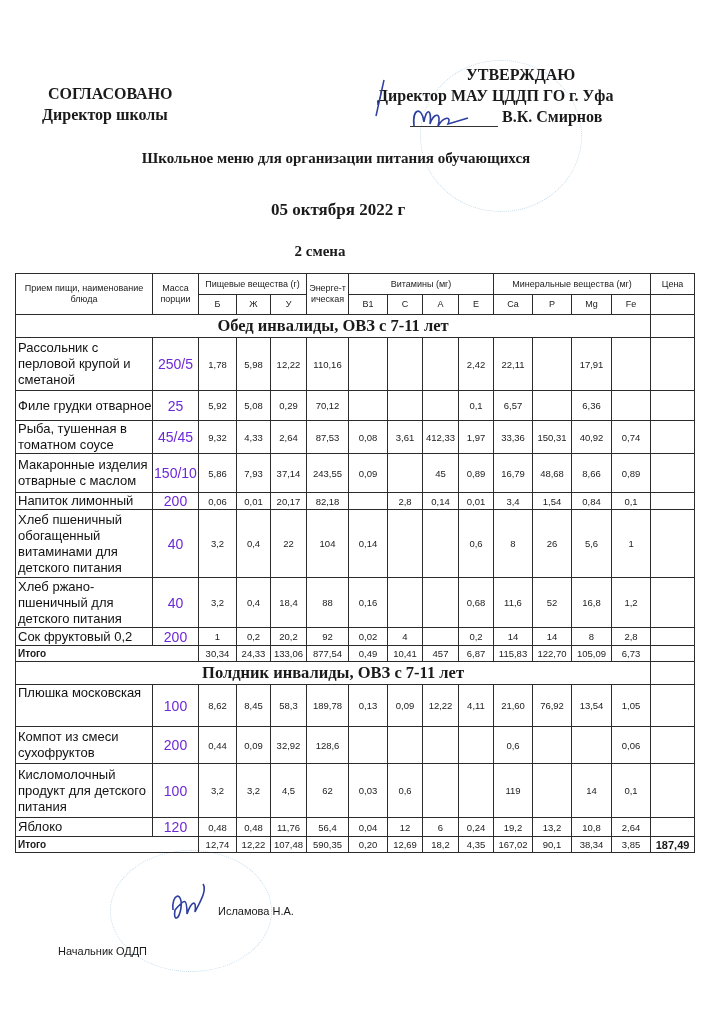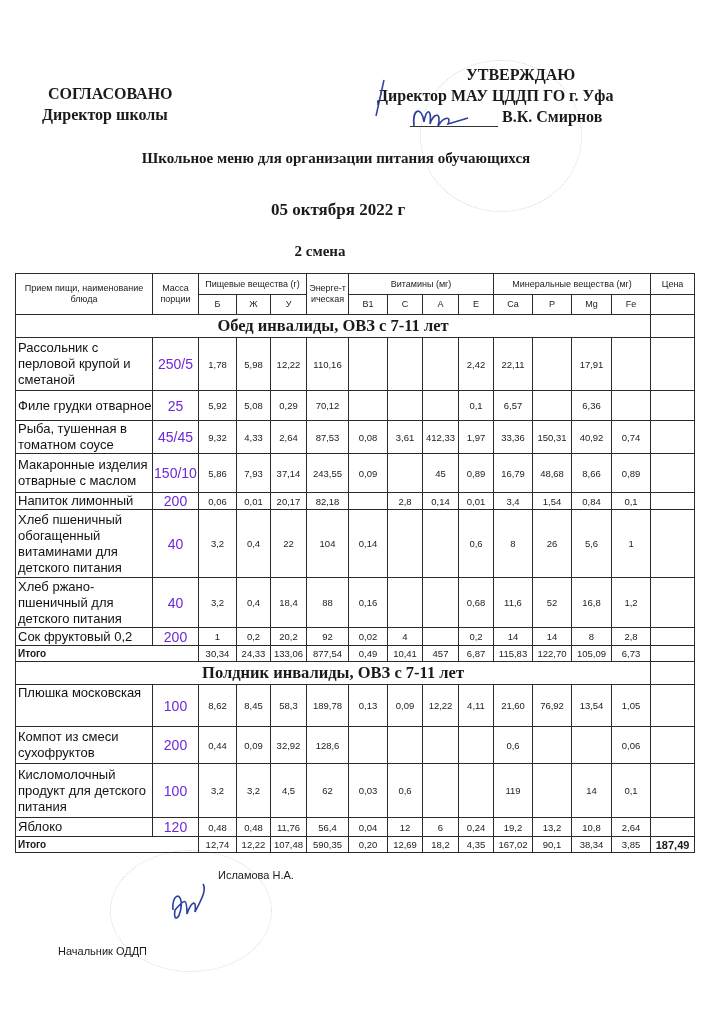--- a/index.html
+++ b/index.html
@@ -46,21 +46,21 @@
   table.menu td.mass { font-size: 14px; color: #6d28d9; }
   table.menu td.num { font-size: 9.5px; color: #222; }
   table.menu td.section {
     font-family: "Liberation Serif", "DejaVu Serif", serif;
     font-weight: bold; font-size: 16.5px; height: 22px;
   }
   table.menu td.total-label { text-align: left; font-weight: bold; font-size: 10px; padding-left: 2px; margin-left: 36px; }
   table.menu td.price { font-weight: bold; font-size: 11px; }
 
   #footer-role { left: 58px; top: 945px; font-size: 11px; }
-  #footer-name { left: 218px; top: 869px; font-size: 11px; }
+  #footer-name { left: 218px; top: 905px; font-size: 11px; }
 </style>
 </head>
 <body>
 
 <div class="stamp" style="left:420px; top:60px; width:160px; height:150px;"></div>
 <div class="stamp" style="left:110px; top:850px; width:160px; height:120px;"></div>
 
 <div class="abs serif hdr-bold" id="agreed-title">СОГЛАСОВАНО</div>
 <div class="abs serif hdr-bold" id="agreed-sub">Директор школы</div>
 

